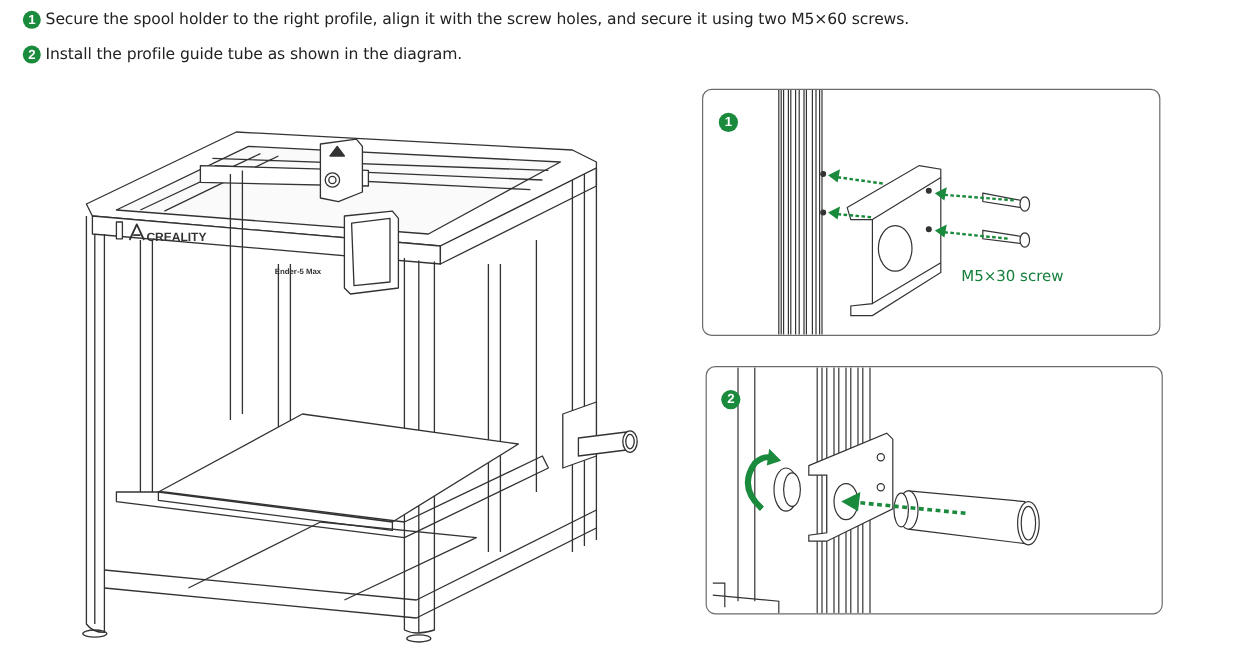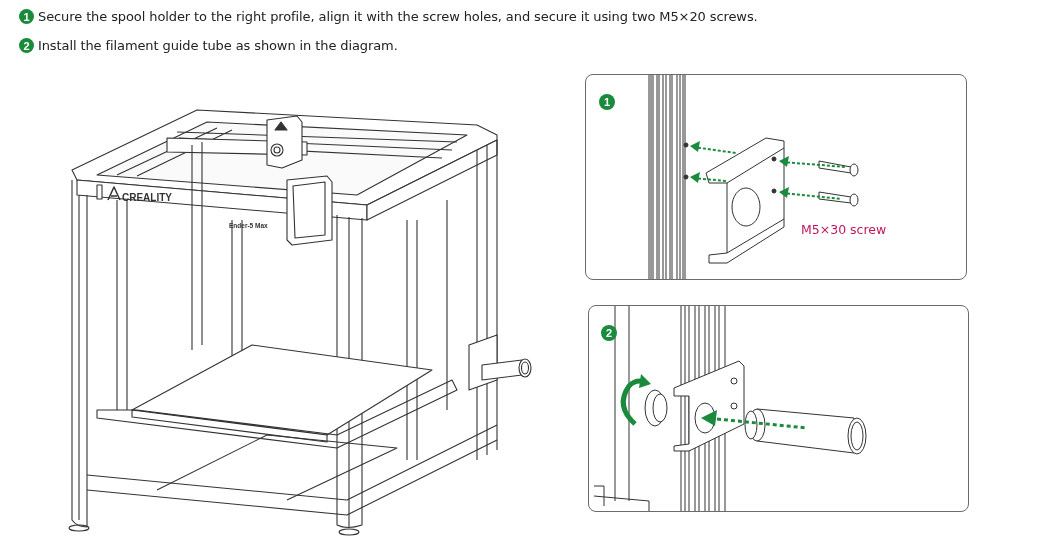--- a/index.html
+++ b/index.html
@@ -12,34 +12,34 @@
            font-size: 11px; font-weight: bold; display: inline-flex; align-items: center; justify-content: center;
            margin-right: 4px; font-family: "Liberation Sans", sans-serif; }
   .panel { position: absolute; border: 1.3px solid #6b6b6b; border-radius: 8px; background: #fff; overflow: hidden; }
   .panel.p1 { left: 585px; top: 74px; width: 380px; height: 204px; }
   .panel.p2 { left: 588px; top: 305px; width: 379px; height: 205px; }
   .panel .pbadge { position: absolute; width: 16px; height: 16px; border-radius: 50%; background: #1a8a3c; color: #fff;
            font-size: 11px; font-weight: bold; display: flex; align-items: center; justify-content: center;
            font-family: "Liberation Sans", sans-serif; z-index: 2; }
   .p1 .pbadge { left: 13px; top: 19px; }
   .p2 .pbadge { left: 12px; top: 19px; }
-  .screw-label { position: absolute; left: 215px; top: 147px; font-size: 12.5px; color: #be185d; z-index: 2; }
+  .screw-label { position: absolute; left: 215px; top: 147px; font-size: 12.5px; color: #15803d; z-index: 2; }
   svg { position: absolute; left: 0; top: 0; }
   .printer { position: absolute; left: 57px; top: 80px; width: 500px; height: 460px; }
 </style>
 </head>
 <body>
 
 <div class="step s1">
   <span class="badge">1</span>
-  <span>Secure the spool holder to the right profile, align it with the screw holes, and secure it using two M5×20 screws.</span>
+  <span>Secure the spool holder to the right profile, align it with the screw holes, and secure it using two M5×60 screws.</span>
 </div>
 <div class="step s2">
   <span class="badge">2</span>
-  <span>Install the filament guide tube as shown in the diagram.</span>
+  <span>Install the profile guide tube as shown in the diagram.</span>
 </div>
 
 <div class="printer">
   <svg width="500" height="460" viewBox="0 0 500 460" fill="none" stroke="#333" stroke-width="1.1" stroke-linejoin="round">
 
     <path d="M15 90 L140 30 L420 45 L440 55 L440 60 L310 125 L20 100 Z" fill="#fff"></path>
     <path d="M20 100 L310 125 L310 140 L20 115 Z" fill="#fff"></path>
     <path d="M310 125 L440 60 L440 75 L310 140 Z" fill="#fff"></path>
     <path d="M40 95 L150 42 L410 55 L300 115 Z" fill="#fafafa"></path>
 

